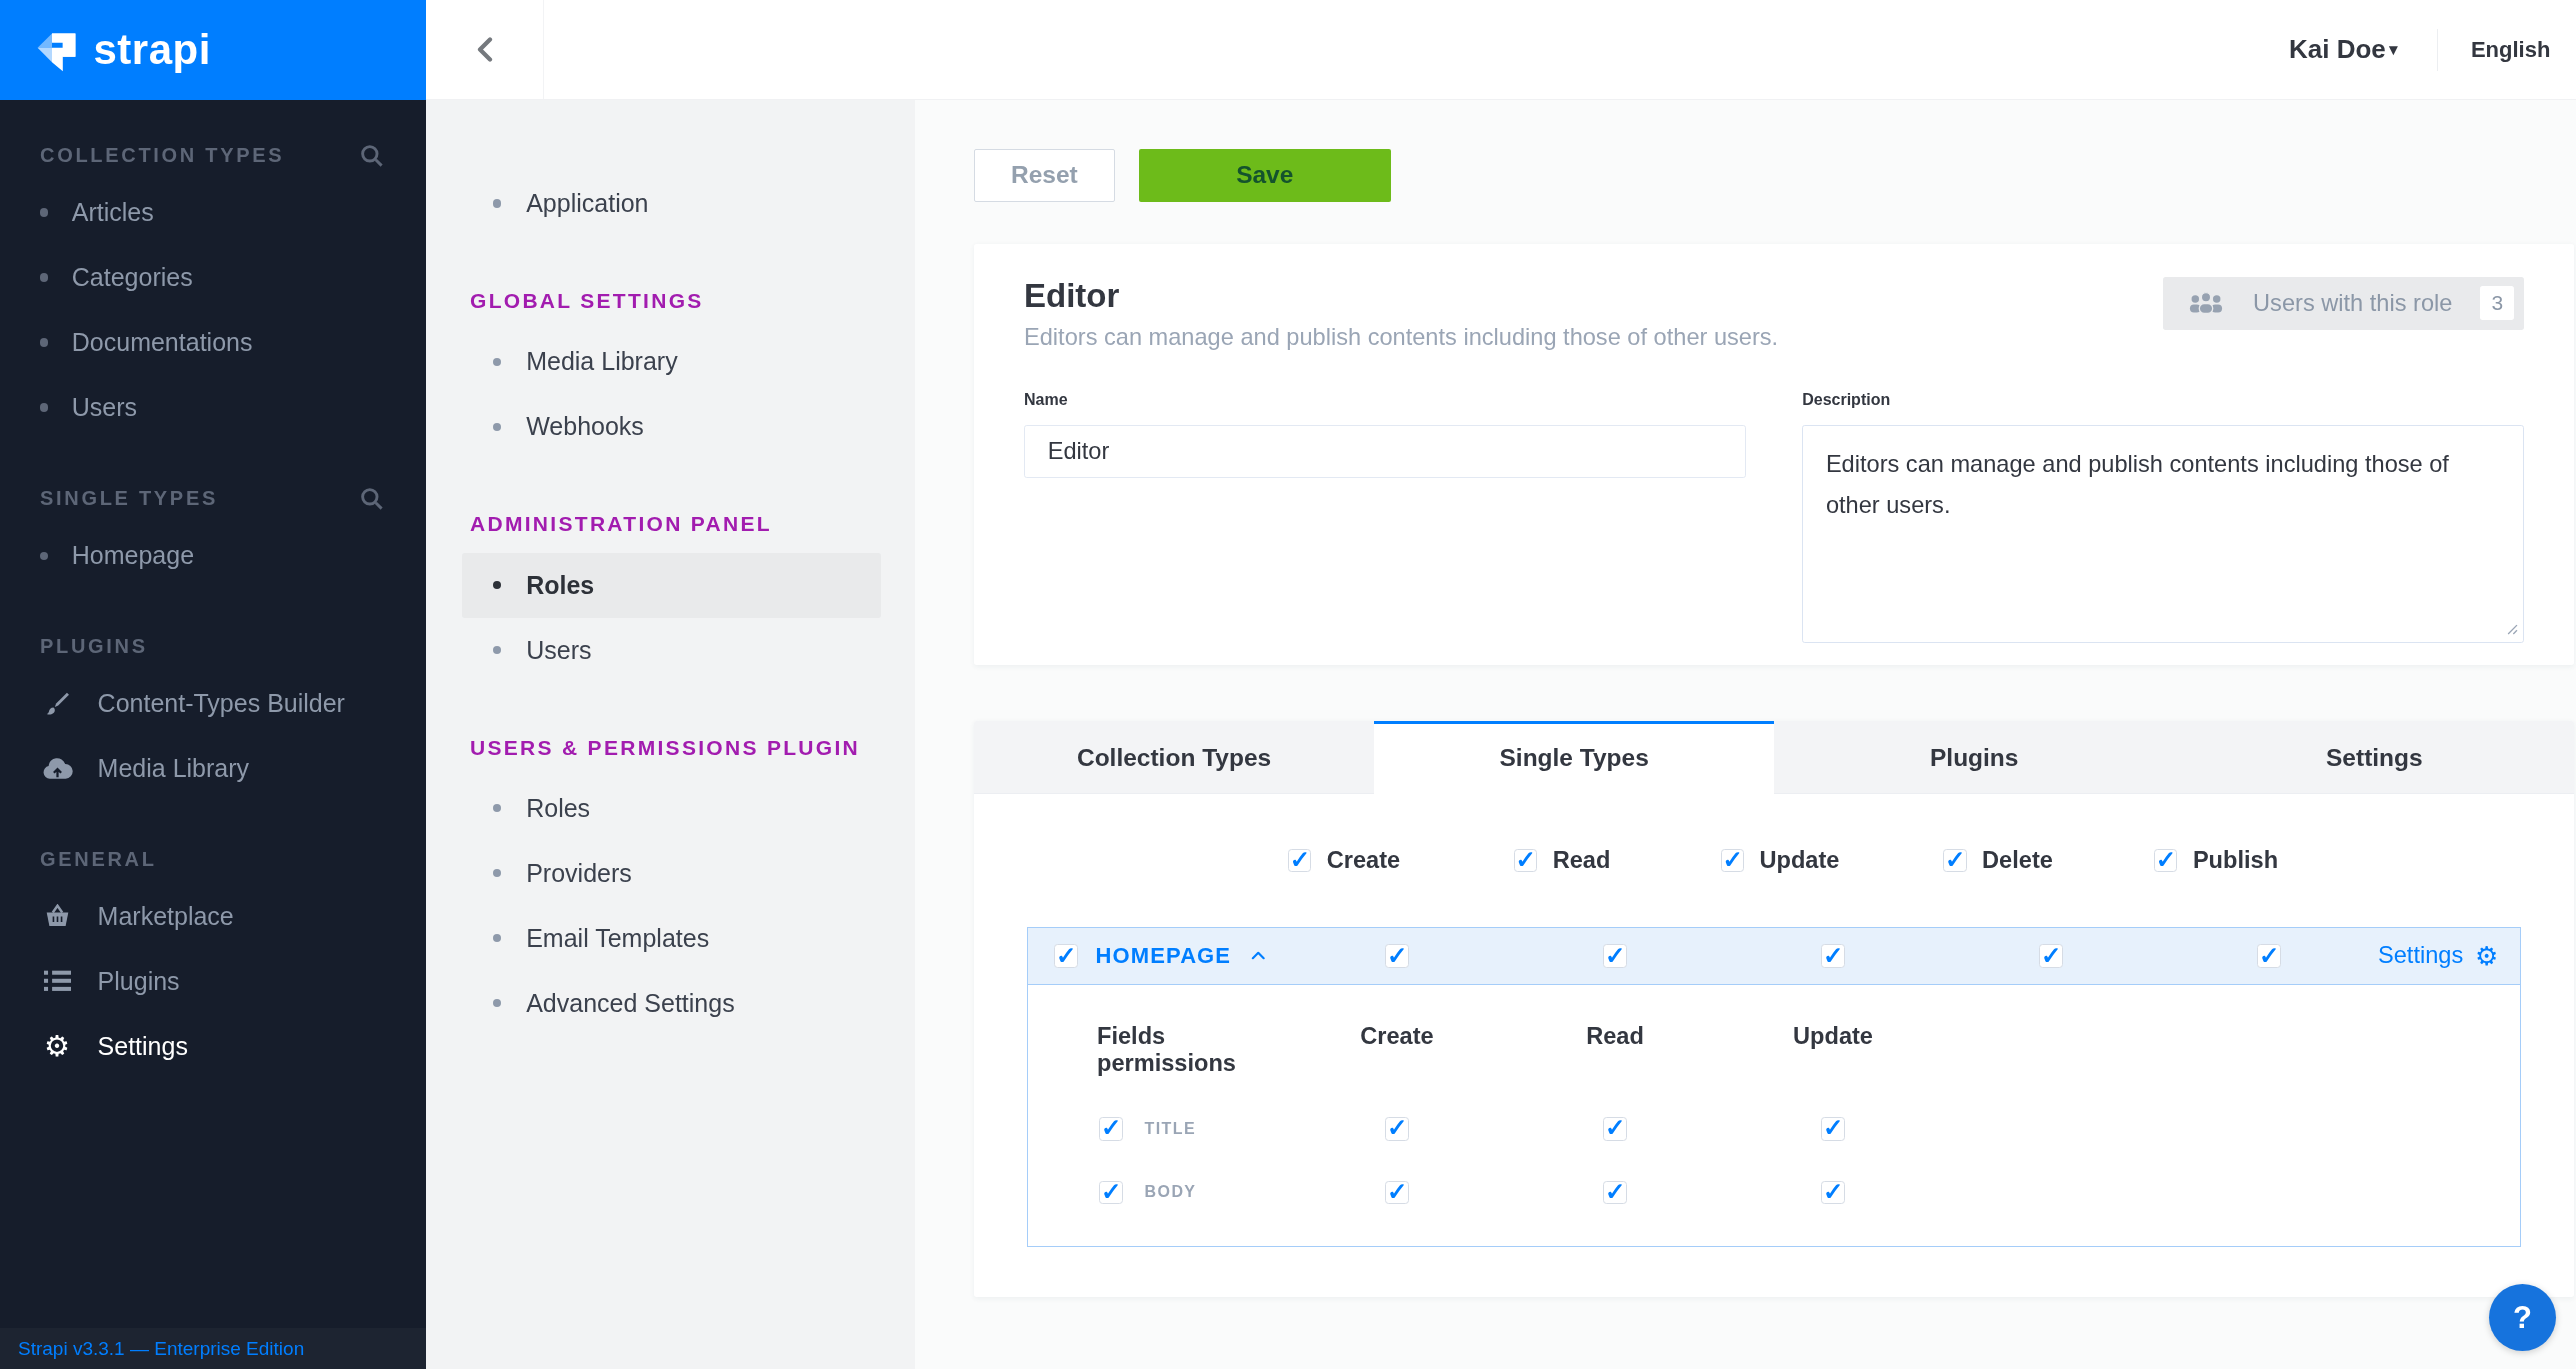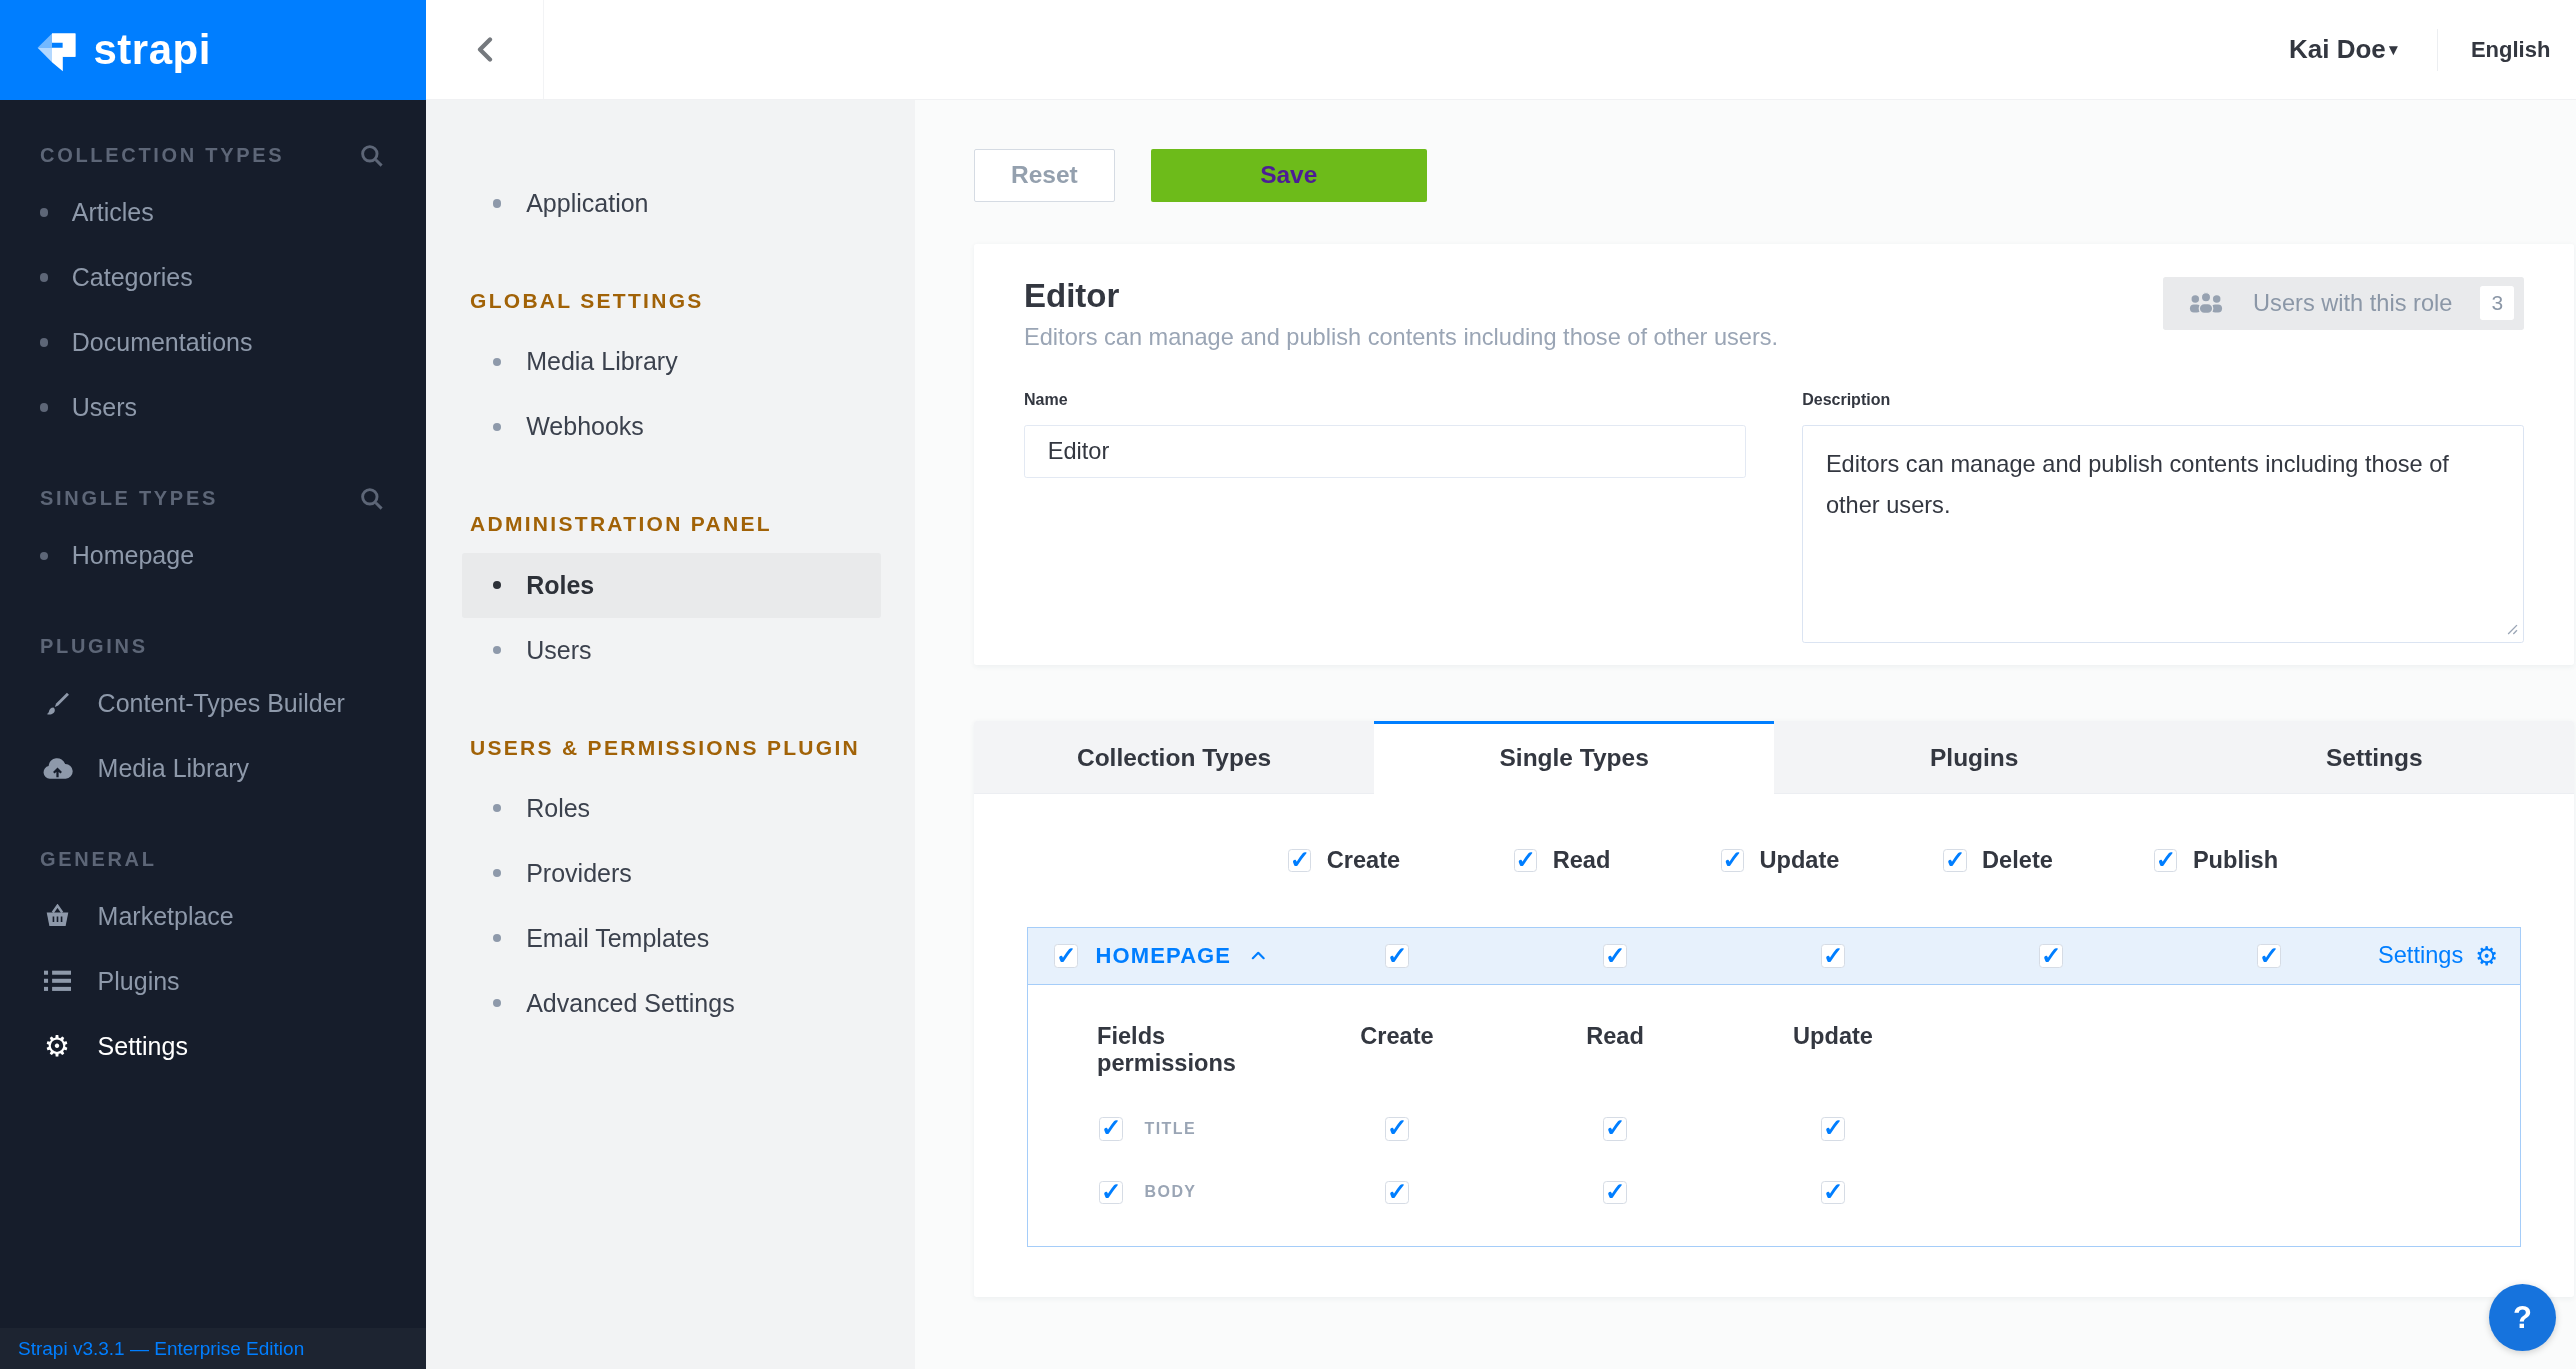--- a/index.html
+++ b/index.html
@@ -30,36 +30,36 @@
   .tb-spacer { flex:1; }
   .user-menu { display:flex; align-items:center; gap:0; color:#333740; font-size:26px; font-weight:600; cursor:pointer; }
   .caret { font-size:15.4px; color:#333740; }
   .tb-divider { width:0.9px; height:42px; background:#eceef1; margin:0 33px 0 36px; }
   .lang { color:#333740; font-size:22px; font-weight:bold; margin-right:51px; cursor:pointer; }
 
   .body-row { flex:1; display:flex; min-height:0; }
 
   
   .ssb { width:489px; flex:0 0 489px; background:#f2f3f4; padding-top:38px; }
-  .ssb-title { color:#a16207; font-size:21px; font-weight:bold; letter-spacing:2.3px; margin:53px 0 16.3px 44px; }
+  .ssb-title { color:#a21caf; font-size:21px; font-weight:bold; letter-spacing:2.3px; margin:53px 0 16.3px 44px; }
   .ssb-item { height:65px; display:flex; align-items:center; gap:25px; padding-left:67px; font-size:25px; color:#3b414d; cursor:pointer; }
   .ssb-item .bullet { width:8.2px; height:8.2px; border-radius:50%; background:#8e99aa; flex:0 0 8.2px; }
   .ssb-item.first { margin-top:33px; }
   .ssb-item.active { background:#e9eaeb; border-radius:2.7px; margin:0 34px 0 36px; padding-left:31px; font-weight:bold; color:#2d3138; }
   .ssb-item.active .bullet { background:#2d3138; }
 
   
   .main { flex:1; background:#fafbfb; padding:36px 27px 0 59px; min-width:0; }
   .page-head { display:flex; align-items:flex-start; margin-bottom:42px; }
   .ph-text { flex:1; }
   .page-title { color:#333740; font-size:42px; font-weight:bold; line-height:1.15; }
   .page-sub { color:#787e8f; font-size:23.6px; margin-top:7.3px; }
   .btn { height:53px; border-radius:2px; font-size:24.5px; font-weight:bold; cursor:pointer; font-family:"Liberation Sans",sans-serif; }
   .btn-reset { background:#fff; border:1.8px solid #d5dbe3; color:#94a0ae; padding:0 36px; margin-top:12.7px; }
-  .btn-save { background:#6dbb1a; border:none; color:#4c1d95; width:276px; margin-left:36px; margin-top:12.7px; }
+  .btn-save { background:#6dbb1a; border:none; color:#14532d; width:252px; margin-left:24px; margin-top:12.7px; }
 
   .card { background:#fff; border-radius:2.7px; box-shadow:0 1.8px 5.4px rgba(40,60,90,0.06); }
   .card1 { padding:33px 50px 22px; margin-bottom:56px; }
   .card1-head { display:flex; align-items:flex-start; }
   .role-title { color:#333740; font-size:33px; font-weight:bold; }
   .role-desc { color:#9aa5b5; font-size:23.6px; margin-top:9px; }
   .users-pill { margin-left:auto; height:53px; background:#e9eaec; border-radius:2.7px; display:flex; align-items:center; gap:28px; padding:0 10px 0 23.6px; color:#8b97a7; font-size:23.6px; cursor:pointer; flex:0 0 auto; }
   .pill-count { min-width:34px; height:34px; background:#fff; border-radius:2.7px; display:flex; align-items:center; justify-content:center; font-size:21px; color:#8b97a7; padding:0 7.3px; }
   .fields-row { display:flex; gap:56px; margin-top:40px; }
   .field { flex:1; min-width:0; }

